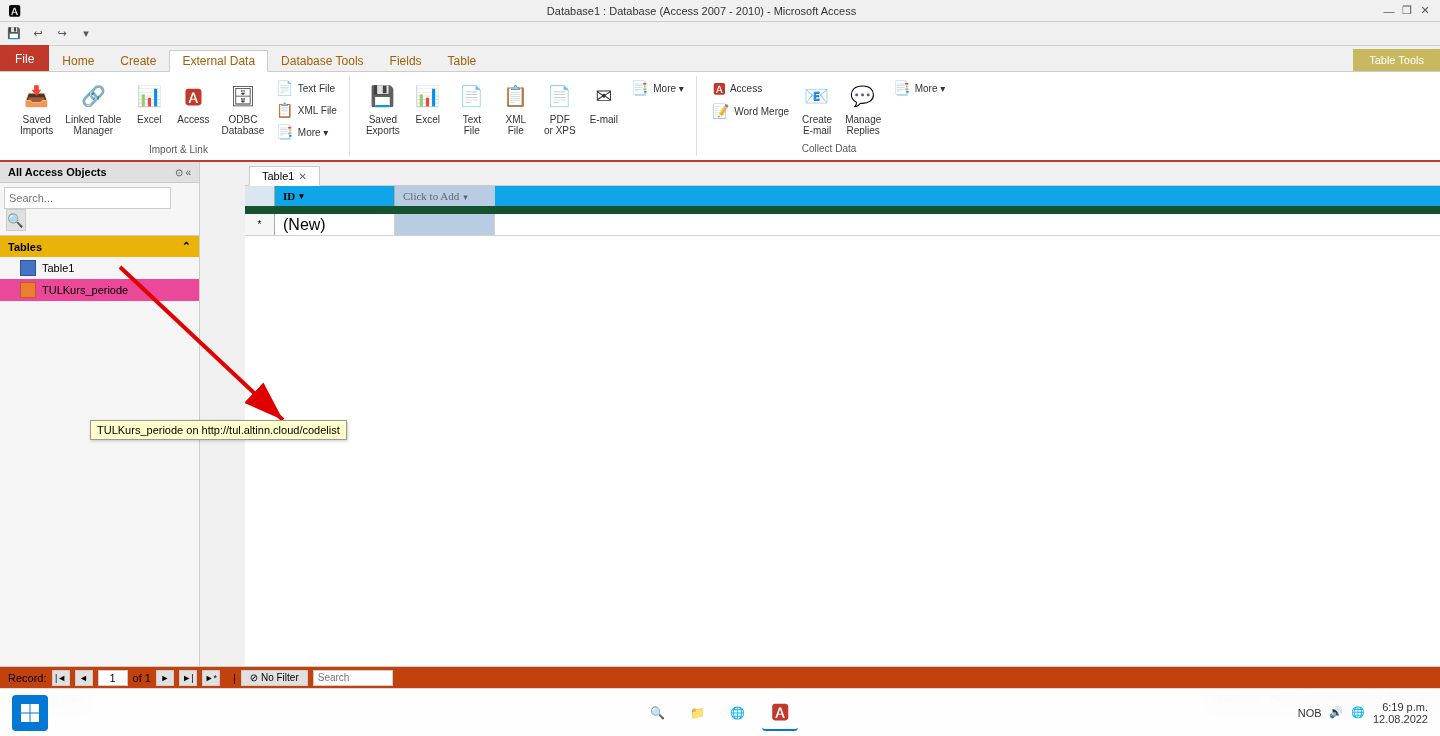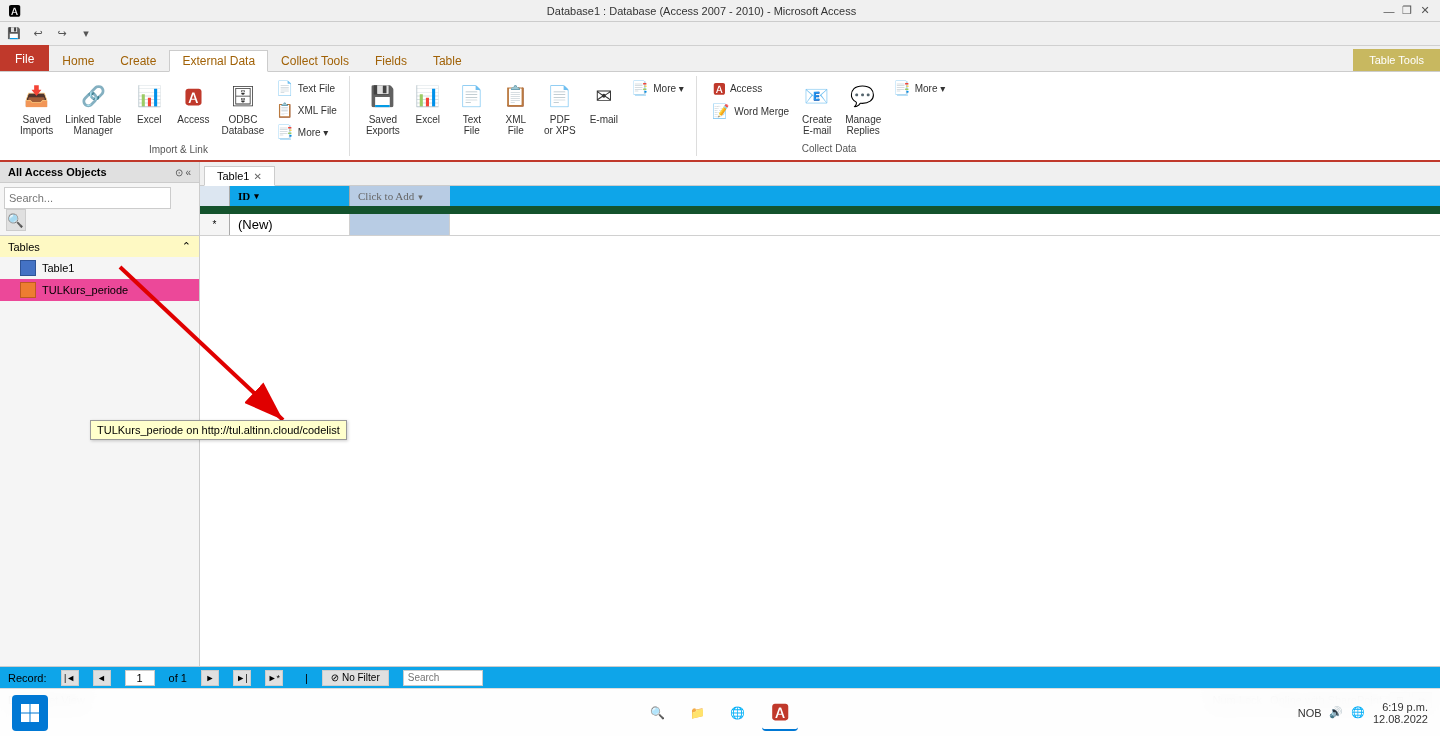--- a/index.html
+++ b/index.html
@@ -175,23 +175,23 @@
     }
     .sidebar-section {
       display: flex;
       flex-direction: column;
     }
     .sidebar-section-header {
       display: flex;
       align-items: center;
       justify-content: space-between;
       padding: 4px 8px;
-      background: #fef9c3;
-      font-size: 11px;
-      font-weight: normal;
+      background: #eab308;
+      font-size: 11px;
+      font-weight: bold;
       cursor: pointer;
     }
     .sidebar-item {
       display: flex;
       align-items: center;
       padding: 3px 8px 3px 20px;
       font-size: 11px;
       cursor: pointer;
       gap: 6px;
     }
@@ -278,21 +278,21 @@
       width: 30px;
       border-right: 1px solid #aaa;
       display: flex;
       align-items: center;
       justify-content: center;
       font-size: 10px;
       background: #f5f5f5;
     }
     .table-cell {
       padding: 2px 8px;
-      font-size: 13px;
+      font-size: 16px;
       border-right: 1px solid #d0d0d0;
       min-width: 120px;
       display: flex;
       align-items: center;
     }
     .table-cell-add {
       min-width: 100px;
       background: #b8cce4;
     }
 
@@ -322,27 +322,27 @@
       color: #333;
       justify-content: space-between;
     }
     .status-left { display: flex; align-items: center; gap: 8px; }
     .status-right { display: flex; align-items: center; gap: 8px; }
     .status-view-btns { display: flex; gap: 2px; }
     .status-view-btn { width: 20px; height: 16px; border: 1px solid #ccc; background: #e0e0e0; cursor: pointer; display: flex; align-items: center; justify-content: center; font-size: 9px; }
 
     
     .record-nav {
-      background: #0ea5e9;
+      background: #c2410c;
       border-top: 1px solid #ccc;
       height: 22px;
       display: flex;
       align-items: center;
       padding: 0 8px;
-      gap: 14px;
+      gap: 5px;
       font-size: 11px;
     }
     .nav-btn { border: 1px solid #ccc; background: #e0e0e0; width: 18px; height: 16px; cursor: pointer; display: flex; align-items: center; justify-content: center; font-size: 9px; }
     .nav-input { width: 30px; height: 16px; border: 1px solid #ccc; text-align: center; font-size: 11px; }
     .filter-btn { padding: 0 8px; height: 16px; border: 1px solid #ccc; background: #e0e0e0; cursor: pointer; font-size: 10px; }
     .search-input { height: 16px; border: 1px solid #ccc; padding: 0 4px; font-size: 10px; width: 80px; }
 
     
     .taskbar {
       background: rgba(255,255,255,0.9);
@@ -398,21 +398,21 @@
     <button class="qa-btn">↩</button>
     <button class="qa-btn">↪</button>
     <button class="qa-btn">▾</button>
   </div>
 
   <div style="display:flex; align-items:flex-end; background:#f0f0f0; border-bottom:1px solid #ccc; height:26px;">
     <div class="ribbon-tab file-tab">File</div>
     <div class="ribbon-tab">Home</div>
     <div class="ribbon-tab">Create</div>
     <div class="ribbon-tab active">External Data</div>
-    <div class="ribbon-tab">Collect Tools</div>
+    <div class="ribbon-tab">Database Tools</div>
     <div class="ribbon-tab">Fields</div>
     <div class="ribbon-tab">Table</div>
     <div class="table-tools-label">Table Tools</div>
   </div>
 
   <div class="ribbon">
 
     <div class="ribbon-group">
       <div class="ribbon-group-content">
         <button class="ribbon-btn">
@@ -512,21 +512,21 @@
           <button class="ribbon-btn-small">
             <span class="ribbon-icon-small">📑</span>
             <span>More ▾</span>
           </button>
         </div>
       </div>
       <div class="ribbon-group-label">Collect Data</div>
     </div>
   </div>
 
-  <div style="display:flex; height:calc(736px - 22px - 24px - 26px - 90px - 22px - 48px); position:relative;">
+  <div style="display:flex; height:calc(736px - 22px - 24px - 26px - 90px - 22px - 48px); position:relative;gap:45px;">
 
     <div class="sidebar">
       <div class="sidebar-header">
         <span>All Access Objects</span>
         <div class="sidebar-header-btns">
           <button class="sidebar-header-btn">⊙</button>
           <button class="sidebar-header-btn">«</button>
         </div>
       </div>
       <div class="sidebar-search">

